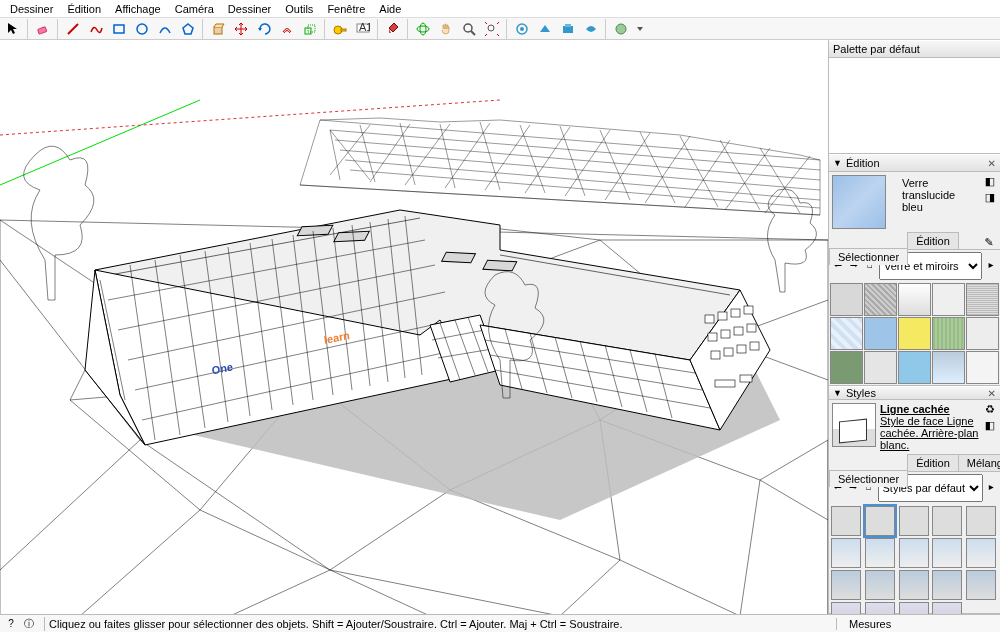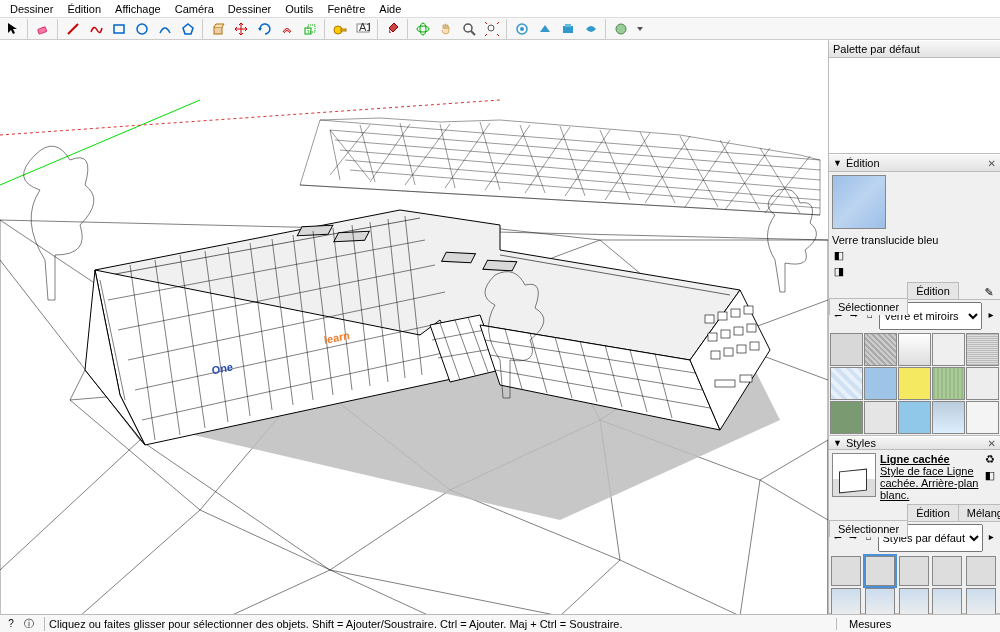--- a/index.html
+++ b/index.html
@@ -11,21 +11,21 @@
 .toolbar .sep { width: 2px; height: 20px; border-left: 1px solid #ccc; margin: 0 2px; }
 .main-row { flex: 1; display: flex; min-height: 0; }
 .viewport { flex: 1; position: relative; background: #fff; overflow: hidden; }
 .viewport svg { position: absolute; inset: 0; }
 .side { width: 172px; background: #f0f0f0; border-left: 1px solid #bbb; display: flex; flex-direction: column; overflow: hidden; }
 .panel { border-bottom: 1px solid #bbb; background: #f0f0f0; display: flex; flex-direction: column; }
 .panel-hd { height: 18px; background: linear-gradient(#f7f7f7,#e2e2e2); border-top:1px solid #fff; border-bottom:1px solid #bbb; display: flex; align-items: center; padding: 0 4px; font-size: 11px; }
 .panel-hd .tri { margin-right: 4px; font-size: 9px; }
 .panel-hd .x { margin-left: auto; font-size: 10px; color: #555; }
 .panel-body { padding: 3px; }
-.mat-row { display: flex; gap: 3px; align-items: flex-start; flex-direction: column; }
+.mat-row { display: flex; gap: 16px; align-items: flex-start; }
 .mat-prev { width: 54px; height: 54px; background: linear-gradient(135deg,#9cbfe8 0%,#bcd4f0 50%,#9cbfe8 100%); border: 1px solid #888; }
 .mat-name { flex:1; font-size: 11px; padding-top: 2px; }
 .mat-icons { display:flex; flex-direction:column; gap:2px; }
 .mat-icons span { width:14px; height:14px; font-size:11px; text-align:center; }
 .tab-row { display:flex; height:18px; border-bottom:1px solid #bbb; align-items:flex-end; }
 .tab { padding: 2px 8px; font-size:11px; border:1px solid #bbb; border-bottom:none; background:#e5e5e5; margin-right:-1px;}
 .tab.active { background:#f0f0f0; position:relative; top:16px; }
 .subbar { display:flex; align-items:center; gap:2px; padding:2px; }
 .subbar .nav { width:14px; height:14px; text-align:center; font-size:10px; }
 .subbar select { flex:1; font-size:11px; height:28px; }

